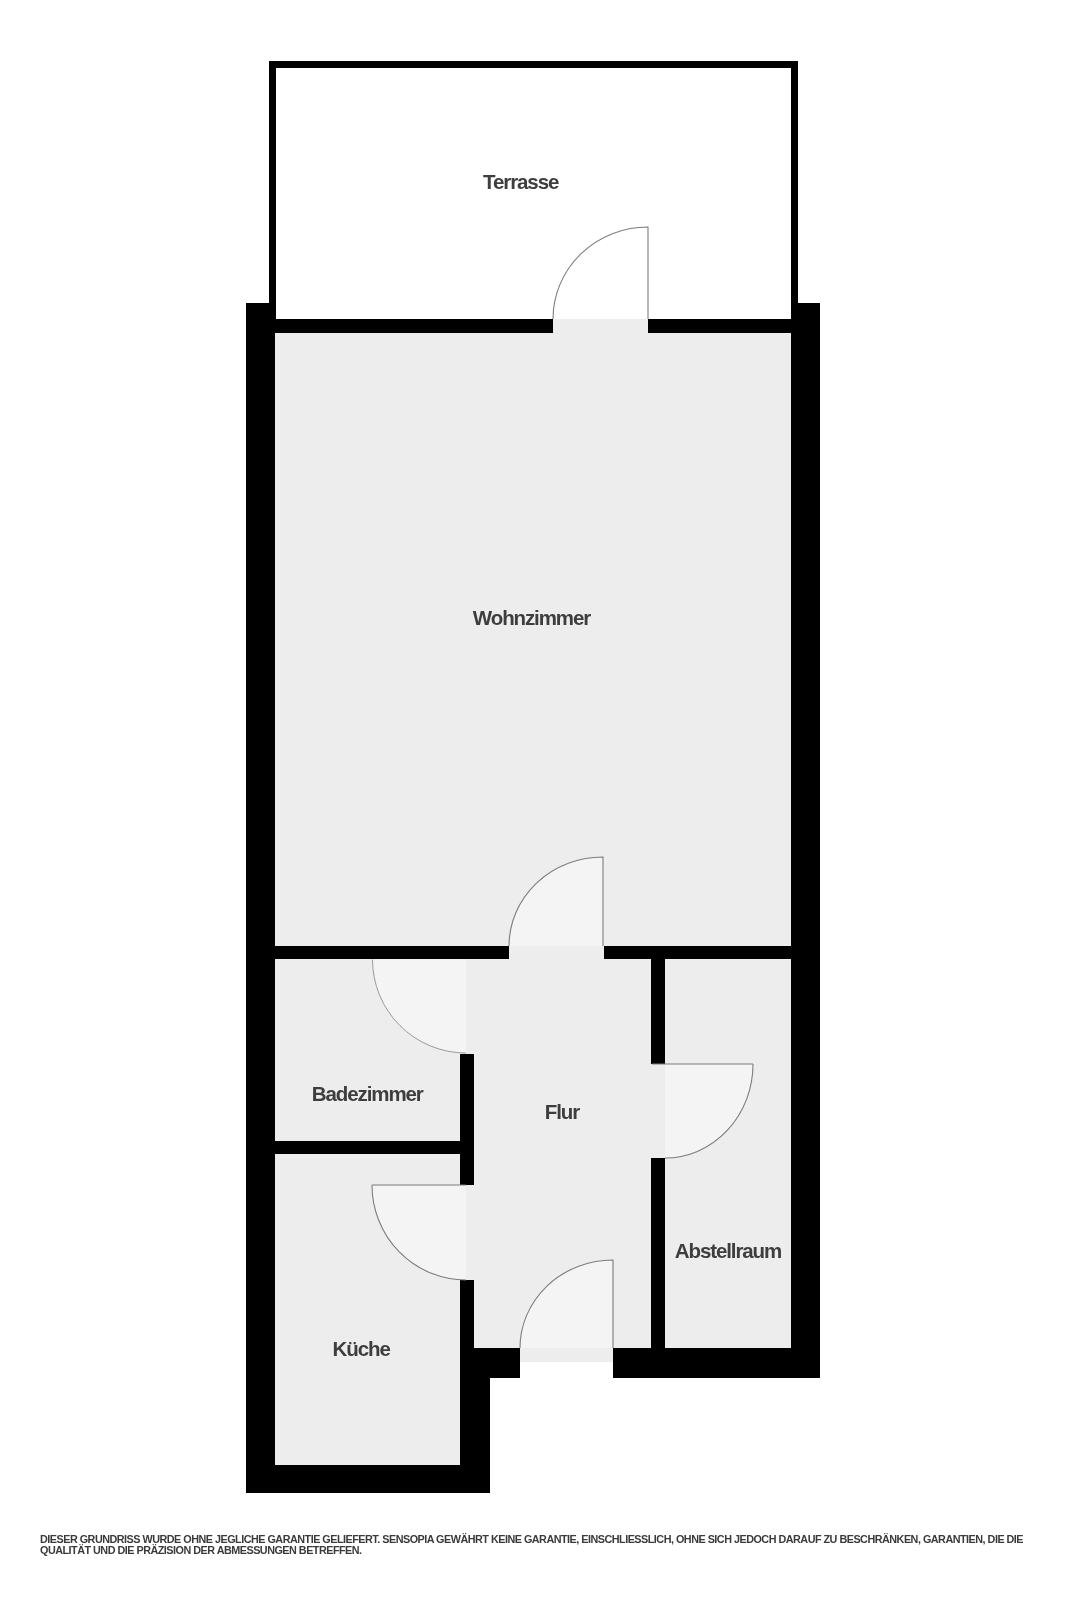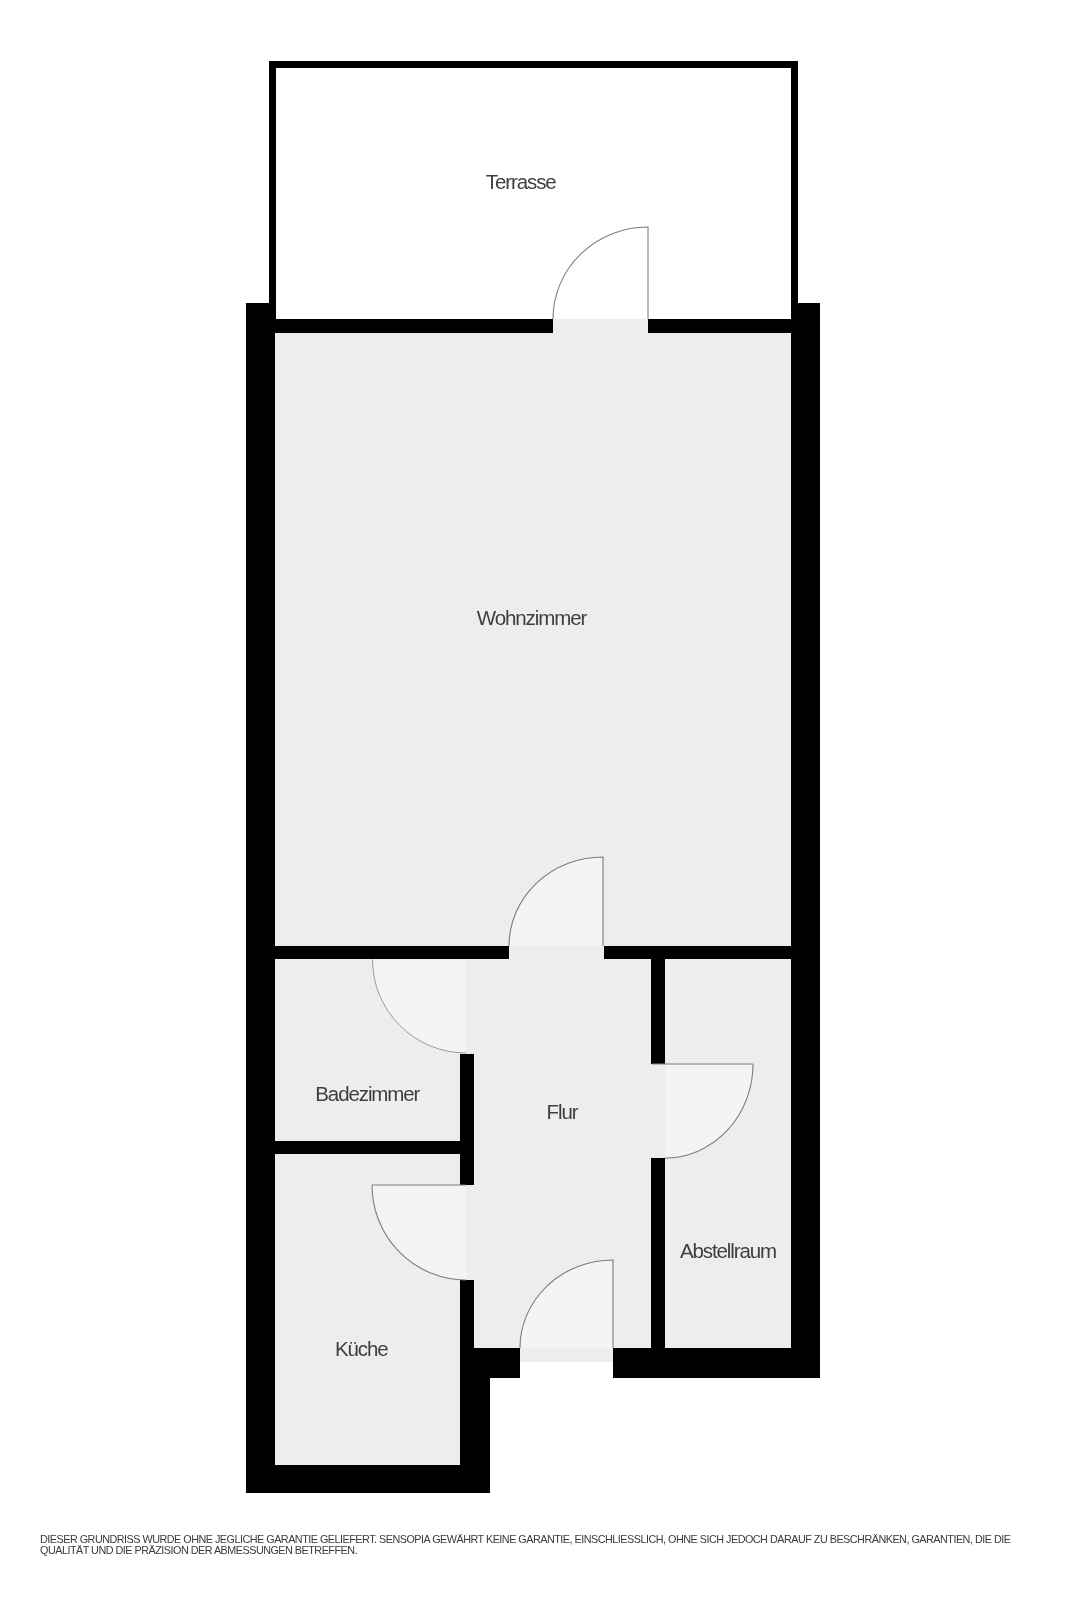--- a/index.html
+++ b/index.html
@@ -1,17 +1,17 @@
 <!DOCTYPE html>
 <html><head>
 <meta charset="utf-8">
 <style>
   html,body{margin:0;padding:0;background:#ffffff;}
   .page{position:relative;width:1067px;height:1560px;background:#ffffff;overflow:hidden;
-        font-family:"Liberation Sans", sans-serif;}
+        font-family:"Liberation Sans", sans-serif;font-weight:bold;}
   svg{display:block;}
 </style>
 </head>
 <body>
 <div class="page">
 <svg width="1067" height="1600" viewBox="0 0 1067 1600" xmlns="http://www.w3.org/2000/svg">
 
   <rect x="0" y="0" width="1067" height="1600" fill="#ffffff"></rect>
 
   <g>

